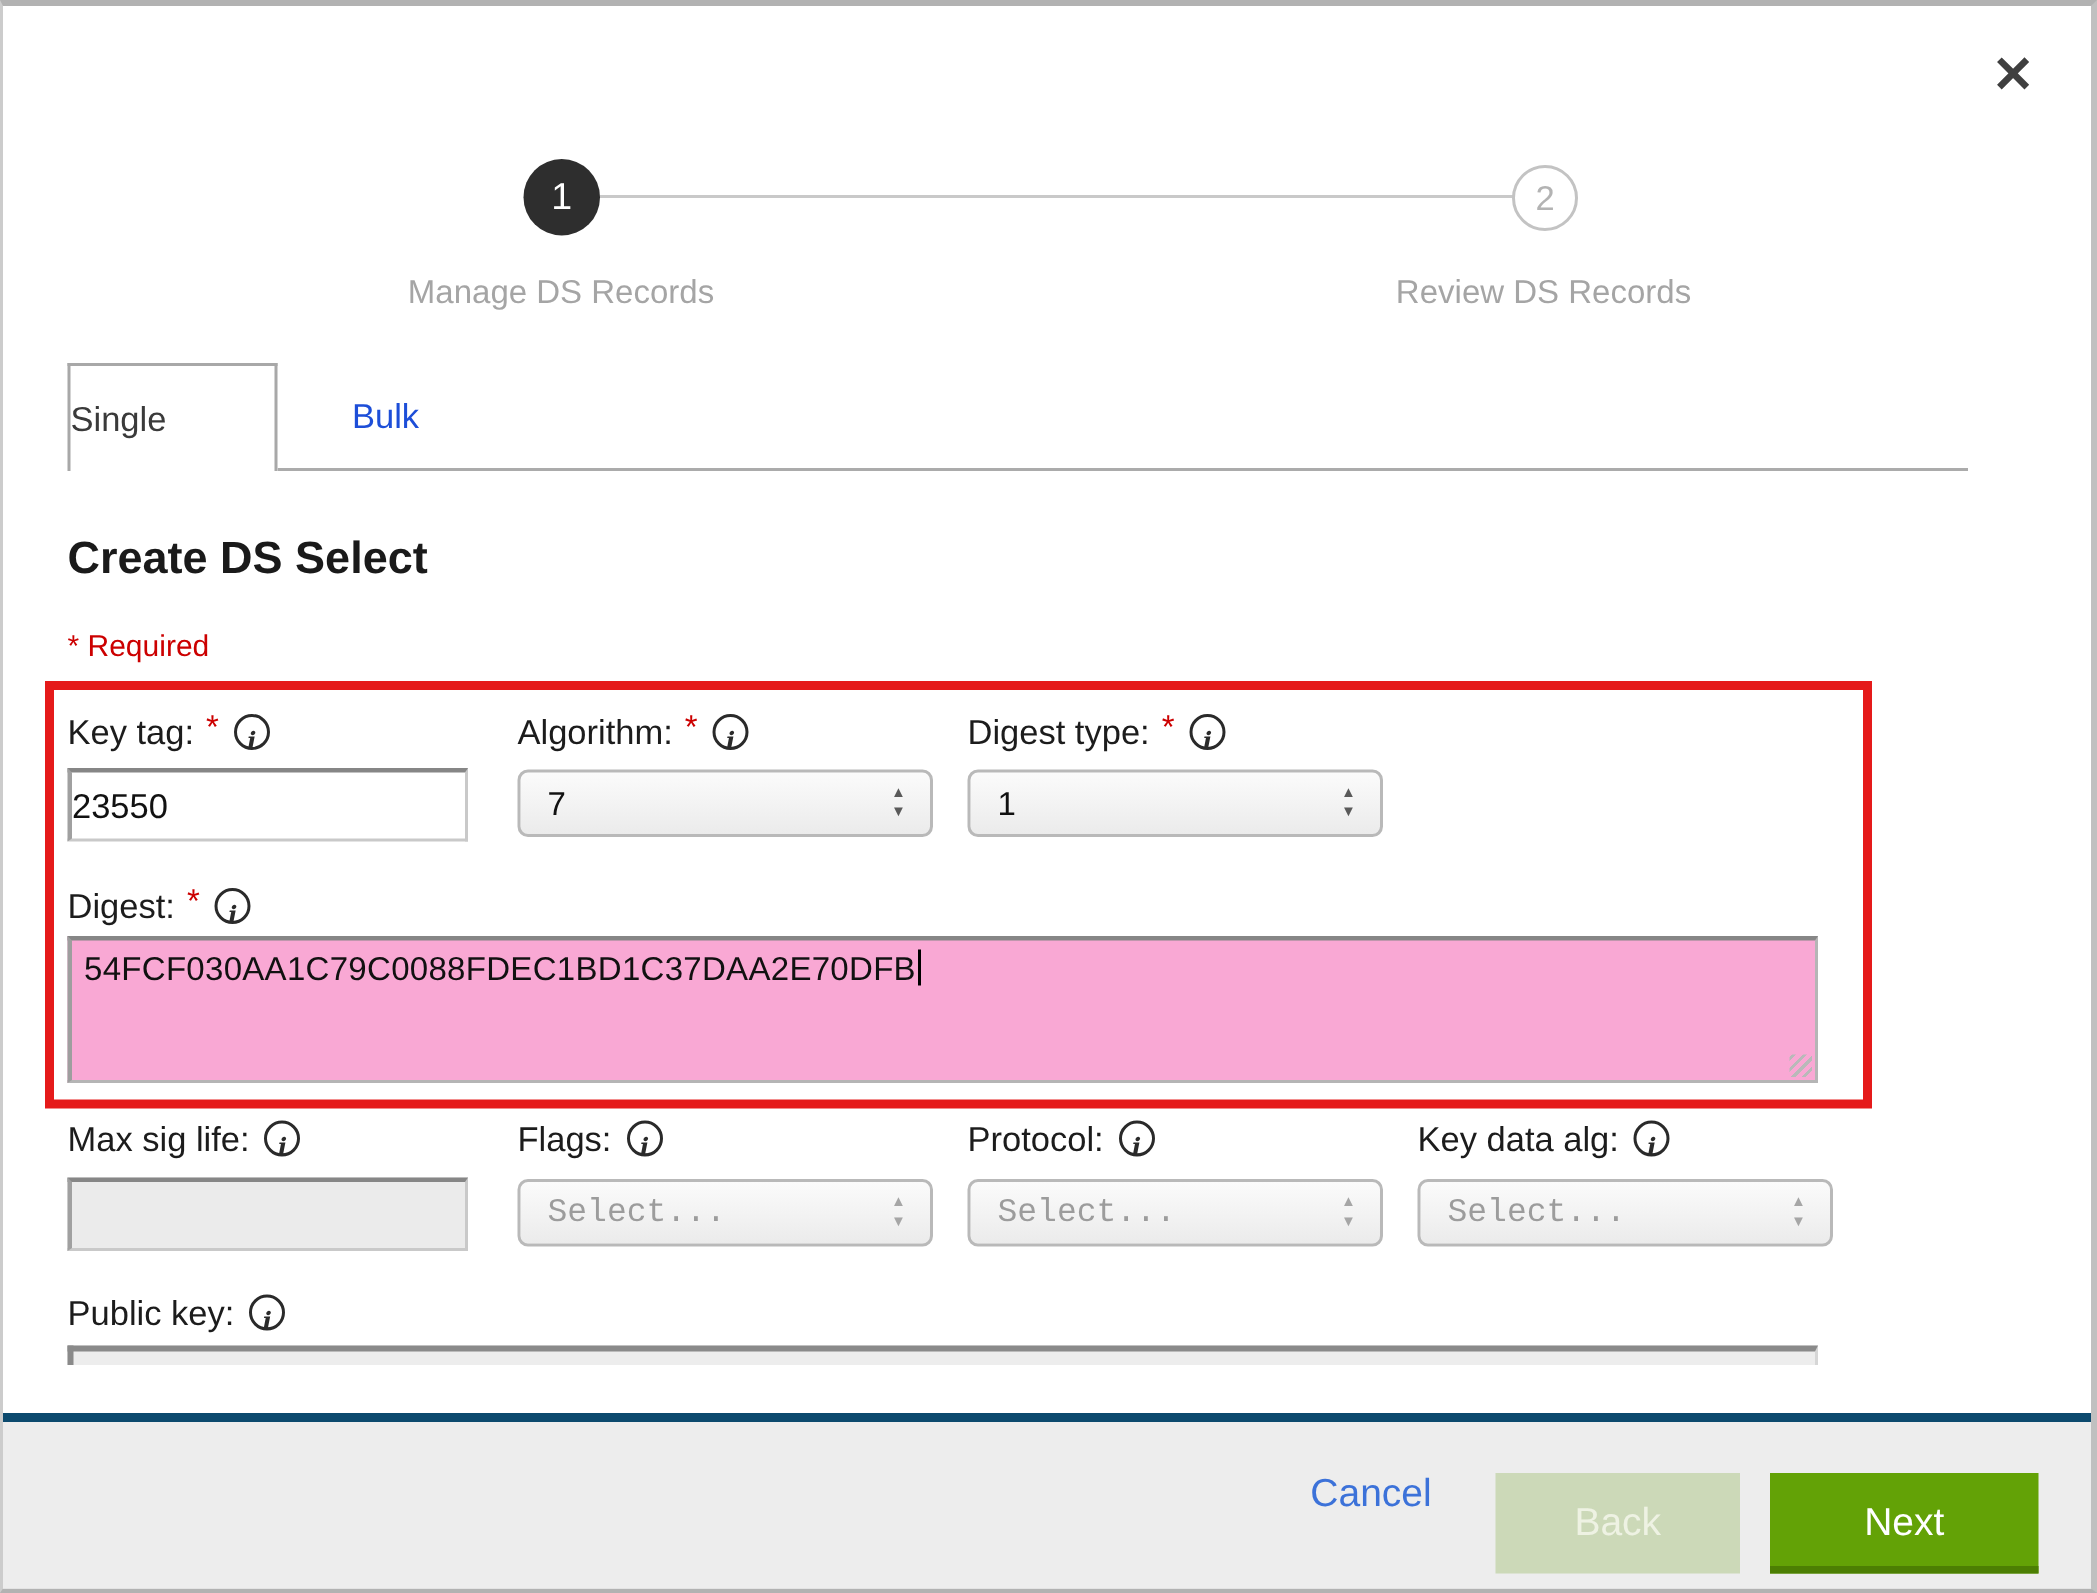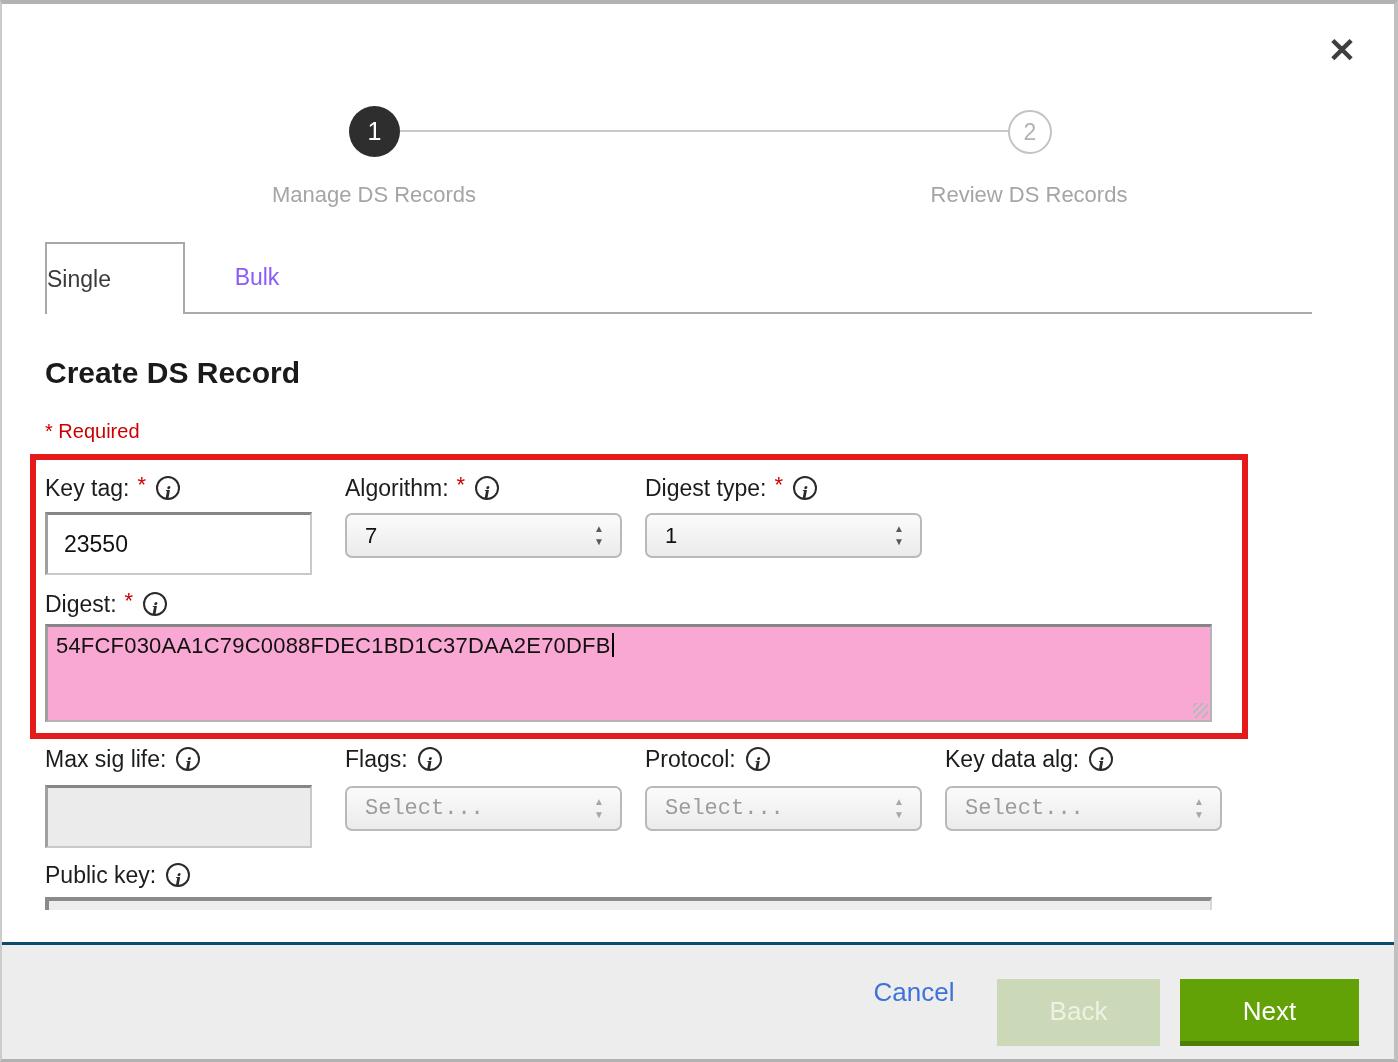--- a/index.html
+++ b/index.html
@@ -48,21 +48,21 @@
 
   
   .tab-single {
     position: absolute; left: 43px; top: 238px; width: 140px; height: 72px;
     background: #ffffff; border: 2px solid #a8a8a8; border-bottom: none;
     font-size: 23px; color: #3a3a3a; text-align: left; line-height: 70px;
     z-index: 2; cursor: pointer;
   }
   .tab-bulk {
     position: absolute; left: 183px; top: 238px; width: 144px; height: 72px;
-    font-size: 23px; color: #8b5cf6; text-align: center; line-height: 70px;
+    font-size: 23px; color: #1d4ed8; text-align: center; line-height: 70px;
     cursor: pointer;
   }
   .tab-underline {
     position: absolute; left: 183px; top: 308px; width: 1127px; height: 2px;
     background: #ababab;
   }
 
   .page-title { position: absolute; left: 43px; top: 352px; font-size: 30px; font-weight: bold; color: #1a1a1a; }
   .required-note { position: absolute; left: 43px; top: 416px; font-size: 20px; color: #cc0000; }
 
@@ -80,27 +80,27 @@
     display: inline-block; width: 24px; height: 24px; margin-left: 10px;
     border: 2px solid #2a2a2a; border-radius: 50%;
     text-align: center; vertical-align: -3px; cursor: pointer;
   }
   .info-icon i {
     font-family: "DejaVu Serif", serif; font-style: italic; font-weight: bold;
     font-size: 16px; line-height: 20px; color: #2a2a2a;
   }
 
   .text-input {
-    position: absolute; width: 267px; height: 63px;
+    position: absolute; width: 267px; height: 49px;
     background: #ffffff;
     border: 2px solid #c9c9c9;
     border-top: 3px solid #868686;
     border-left: 3px solid #a0a0a0;
     font-family: "Liberation Sans", sans-serif;
-    font-size: 23px; color: #111111; padding: 0 16px;
+    font-size: 23px; color: #111111; padding: 0 0;
   }
   .text-input.disabled { background: #ebebeb; }
 
   .select {
     position: absolute; width: 277px; height: 45px;
     background: linear-gradient(#fbfbfb, #ebebeb);
     border: 2px solid #b9b9b9; border-radius: 7px;
     cursor: pointer;
   }
   .select .select-value {
@@ -137,21 +137,21 @@
   .textarea-stub {
     position: absolute; left: 43px; top: 893px; width: 1167px; height: 13px;
     background: #ededed;
     border-top: 4px solid #8a8a8a;
     border-left: 4px solid #8a8a8a;
     border-right: 2px solid #d6d6d6;
   }
 
   .footer {
     position: absolute; left: 0; top: 938px; width: 100%; height: 121px;
-    background: #ededed; border-top: 3px solid #0c4a6e;
+    background: #ededed; border-top: 6px solid #0c4a6e;
   }
   .cancel-link {
     position: absolute; left: 852px; top: 32px; width: 120px;
     text-align: center; font-size: 26px; color: #3c72d9;
     text-decoration: none; cursor: pointer;
   }
   .btn {
     position: absolute; top: 34px; height: 67px;
     font-size: 26px; text-align: center; line-height: 64px; cursor: pointer;
   }
@@ -175,21 +175,21 @@
   <div class="step-circle-1">1</div>
   <div class="step-connector"></div>
   <div class="step-circle-2">2</div>
   <div class="step-label step-label-1">Manage DS Records</div>
   <div class="step-label step-label-2">Review DS Records</div>
 
   <div class="tab-single">Single</div>
   <div class="tab-bulk">Bulk</div>
   <div class="tab-underline"></div>
 
-  <div class="page-title">Create DS Record</div>
+  <div class="page-title">Create DS Select</div>
   <div class="required-note">* Required</div>
 
   <div class="highlight-box"></div>
 
   <div class="field-label" style="left:43px; top:468px;">
     <span>Key tag:</span><span class="req">*</span><span class="info-icon"><i>i</i></span>
   </div>
   <div class="field-label" style="left:343px; top:468px;">
     <span>Algorithm:</span><span class="req">*</span><span class="info-icon"><i>i</i></span>
   </div>

